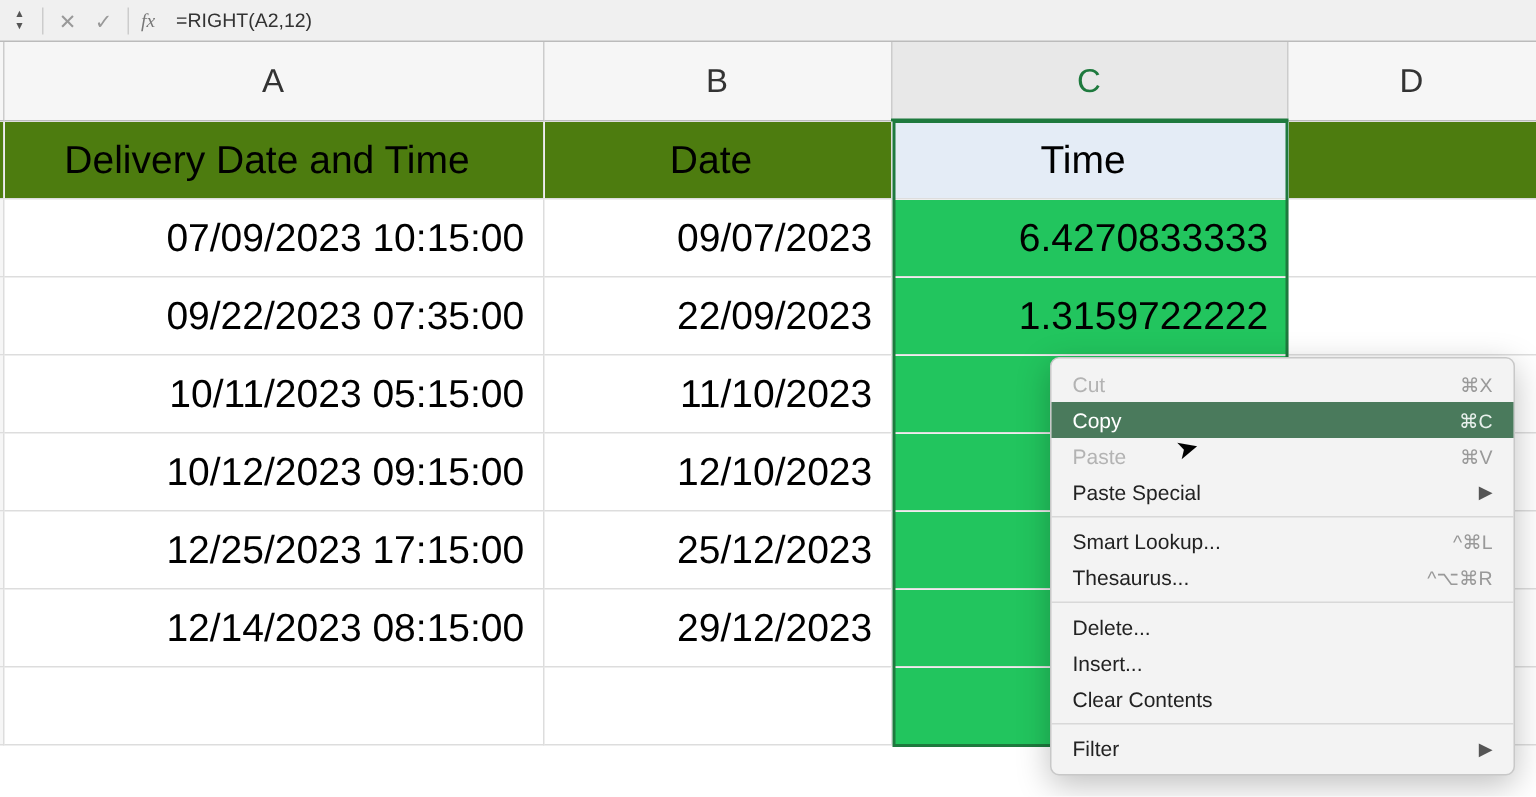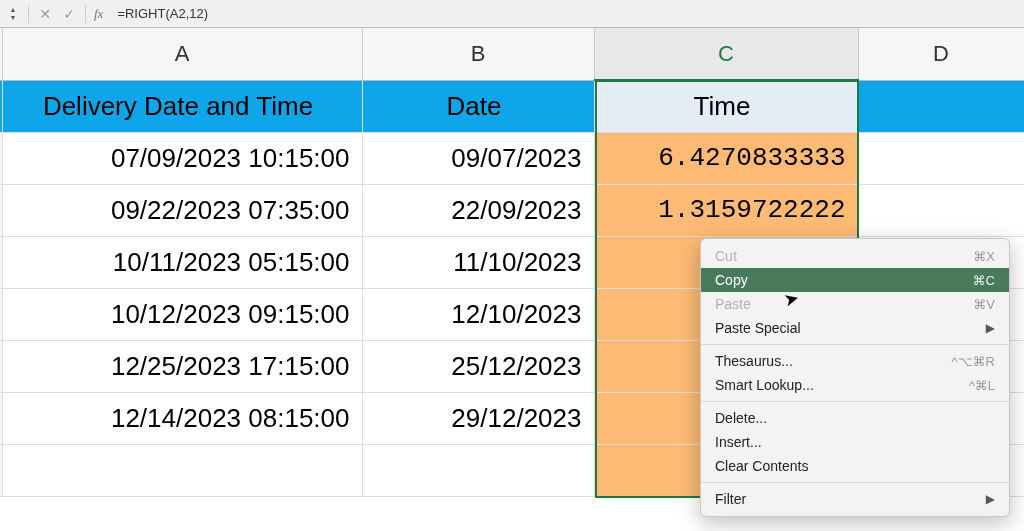--- a/index.html
+++ b/index.html
@@ -97,25 +97,24 @@
       white-space: nowrap;
       overflow: hidden;
     }
     td.row-head {
       width: 2px;
       padding: 0;
       background: #f6f6f6;
     }
     tr.header-row td {
       text-align: center;
-      background: #0ea5e9;
+      background: #4d7c0f;
     }
     td.sel {
-      background: #fdba74;
-      font-family: Liberation Mono, monospace;
+      background: #22c55e;
     }
     td.sel-active {
       background: #fff;
     }
     tr.header-row td.sel-active {
       background: #e4ecf6;
     }
 
     
     .selection-box {
@@ -287,27 +286,27 @@
   <div class="cm-item disabled">
     <span>Paste</span>
     <span class="cm-short">⌘V</span>
   </div>
   <div class="cm-item">
     <span>Paste Special</span>
     <span class="cm-chevron">▶</span>
   </div>
   <div class="cm-sep"></div>
   <div class="cm-item">
+    <span>Smart Lookup...</span>
+    <span class="cm-short">^⌘L</span>
+  </div>
+  <div class="cm-item">
     <span>Thesaurus...</span>
     <span class="cm-short">^⌥⌘R</span>
   </div>
-  <div class="cm-item">
-    <span>Smart Lookup...</span>
-    <span class="cm-short">^⌘L</span>
-  </div>
   <div class="cm-sep"></div>
   <div class="cm-item">
     <span>Delete...</span>
   </div>
   <div class="cm-item">
     <span>Insert...</span>
   </div>
   <div class="cm-item">
     <span>Clear Contents</span>
   </div>

